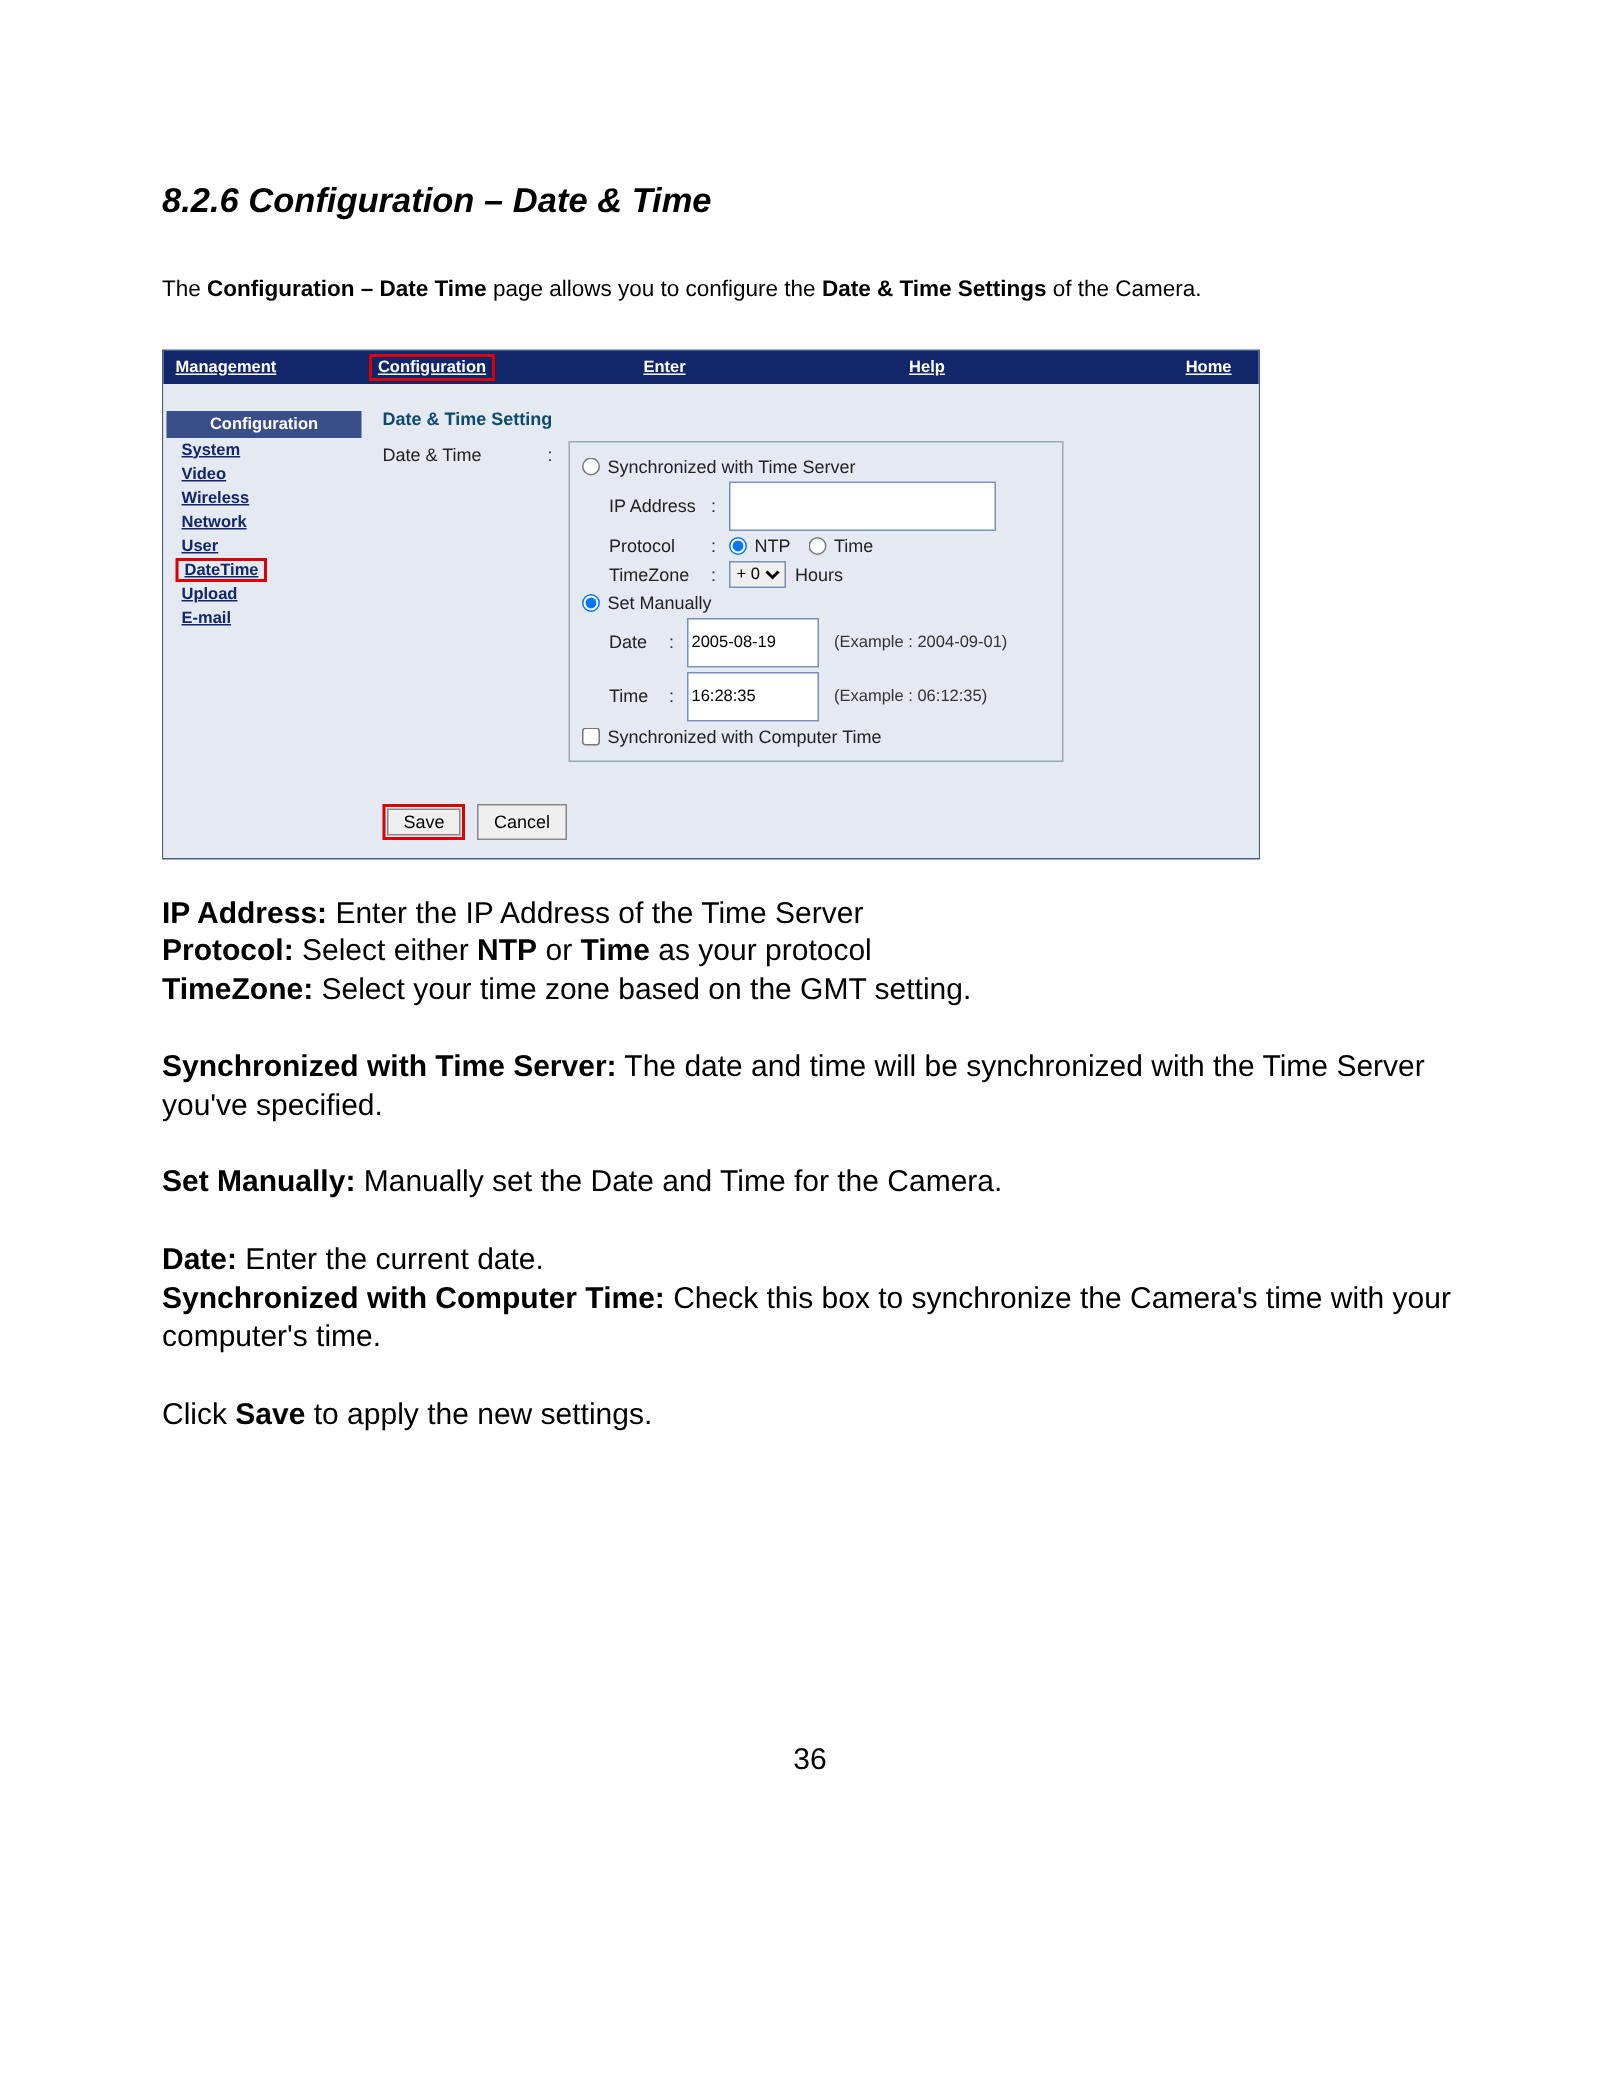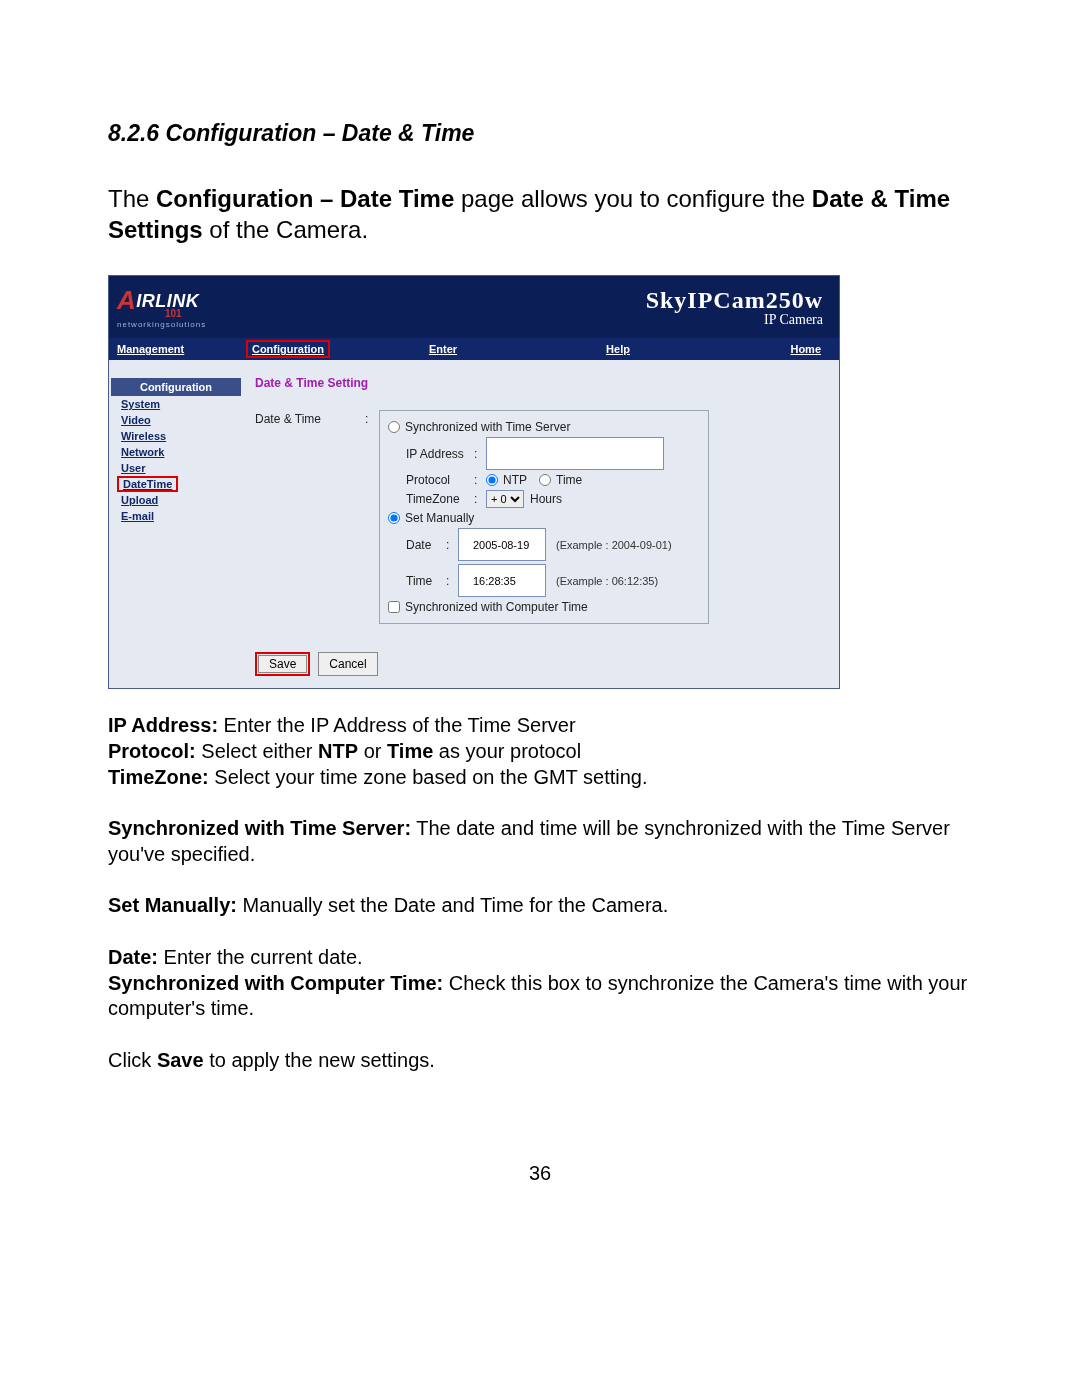--- a/index.html
+++ b/index.html
@@ -14,21 +14,21 @@
   .page {
     padding: 120px 108px 0 108px;
   }
   .section-title {
     font-size: 23px;
     font-style: italic;
     font-weight: bold;
     margin-bottom: 36px;
   }
   .intro {
-    font-size: 24px;
+    font-size: 15px;
     line-height: 1.3;
     margin-bottom: 30px;
     margin-top: 28px;
   }
   .b { font-weight: bold; }
   
   .cam-ui {
     width: 732px;
     border: 1px solid #4a5a8a;
     font-size: 12px;
@@ -146,23 +146,23 @@
   }
   .main-panel {
     flex: 1;
     padding: 16px 12px 12px 12px;
     background: #e4e9f2;
     font-size: 12px;
     color: #222;
   }
   .panel-title {
     font-weight: bold;
-    color: #a21caf;
-    font-size: 12px;
-    margin-bottom: 20px;
+    color: #0c4a6e;
+    font-size: 12px;
+    margin-bottom: 8px;
   }
   .dt-row {
     display: flex;
     align-items: flex-start;
   }
   .dt-label {
     width: 110px;
     padding-top: 2px;
   }
   .dt-colon {
@@ -179,21 +179,21 @@
     display: flex;
     align-items: center;
     margin: 3px 0;
     font-size: 12px;
   }
   .field-row.indent, .radio-row.indent2 { margin-left: 18px; }
   .field-lbl { width: 68px; }
   .colon2 { width: 12px; }
   input.txt {
     font-size: 11px;
-    padding: 1px 14px;
+    padding: 1px 2px;
     border: 1px solid #7a8fb8;
     background: #fff;
     height: 33px;
   }
   .txt.ip { width: 178px; }
   .txt.date { width: 88px; }
   select.tz {
     font-size: 11px;
     height: 18px;
     border: 1px solid #7a8fb8;
@@ -242,33 +242,20 @@
 <body>
 
 <div class="page">
   <h2 class="section-title">8.2.6 Configuration – Date &amp; Time</h2>
 
   <p class="intro">
     <span>The </span><span class="b">Configuration – Date Time</span><span> page allows you to configure the </span><span class="b">Date &amp; Time Settings</span><span> of the Camera.</span>
   </p>
 
   <div class="cam-ui">
-    <div class="cam-header">
-      <div class="logo-box">
-        <div class="logo-main">
-          <span class="logo-a">A</span><span>IRLINK</span>
-        </div>
-        <div class="logo-101">101</div>
-        <div class="logo-tag">networkingsolutions</div>
-      </div>
-      <div class="product-name">
-        <div class="top">SkyIPCam250w</div>
-        <div class="sub">IP Camera</div>
-      </div>
-    </div>
 
     <div class="cam-nav">
       <div class="nav-mgmt"><span class="nav-item">Management</span></div>
       <div class="nav-cfg"><span class="hl-red"><span class="nav-item">Configuration</span></span></div>
       <div class="nav-tools"><span class="nav-item">Enter</span></div>
       <div class="nav-help"><span class="nav-item">Help</span></div>
       <div class="nav-home"><span class="nav-item">Home</span></div>
     </div>
 
     <div class="cam-body">

